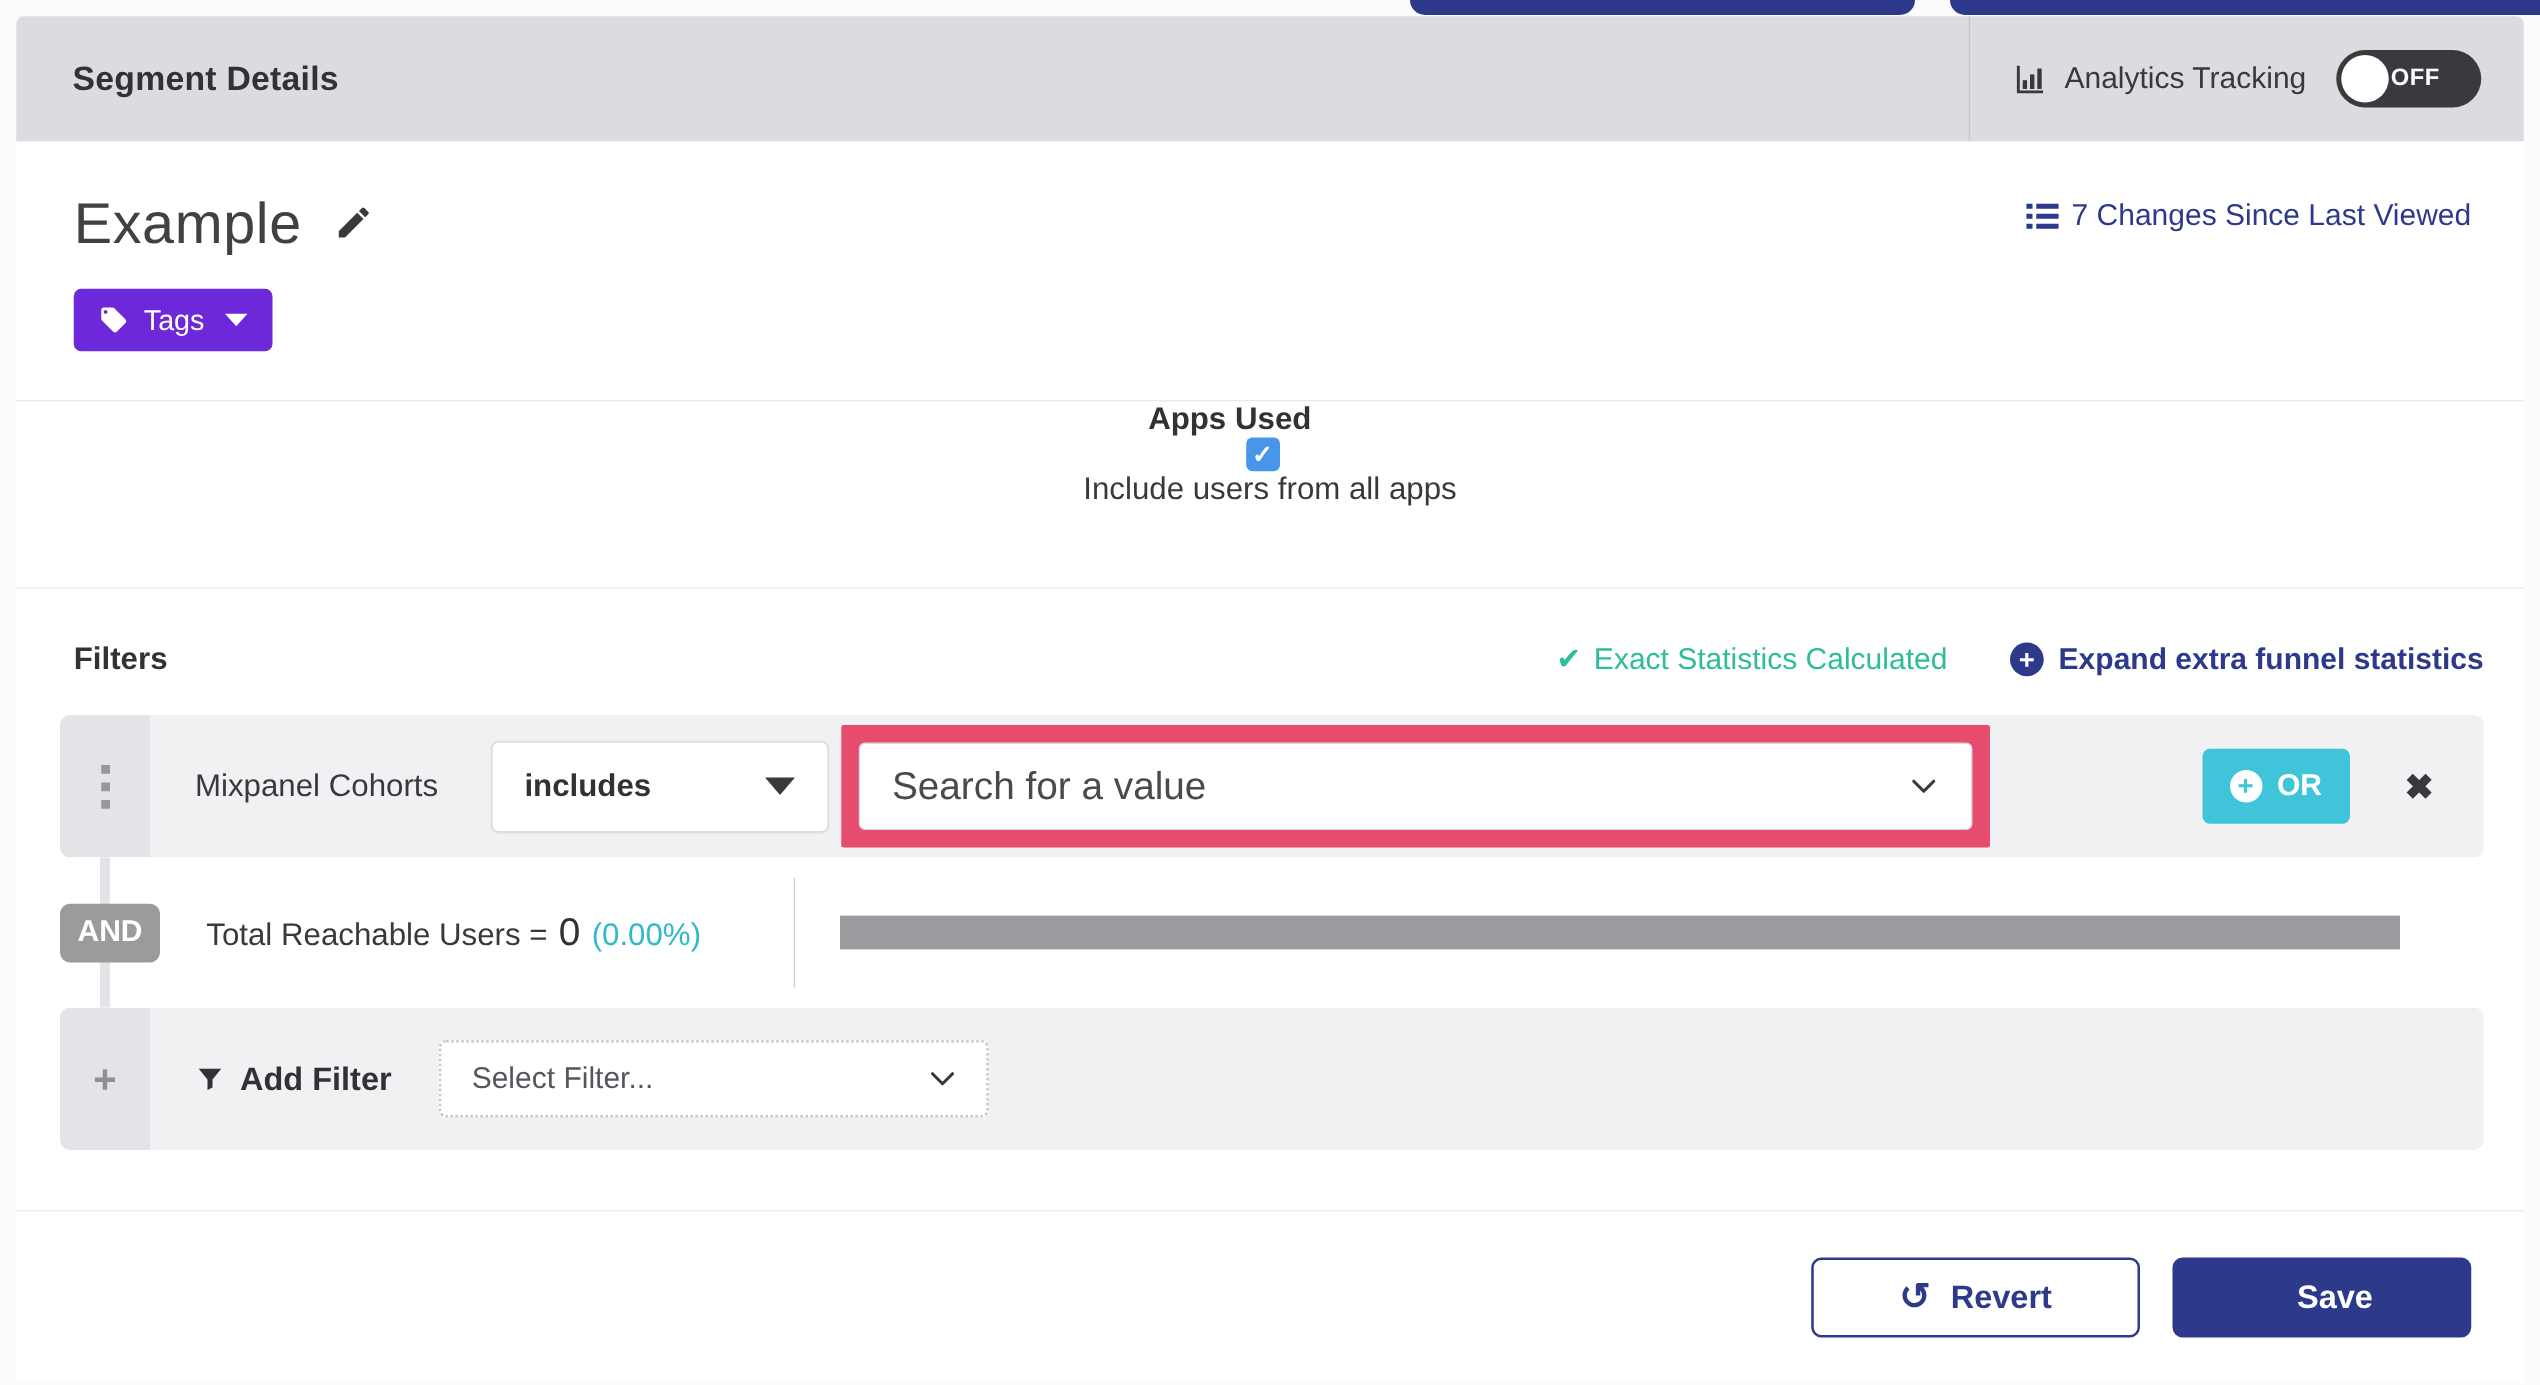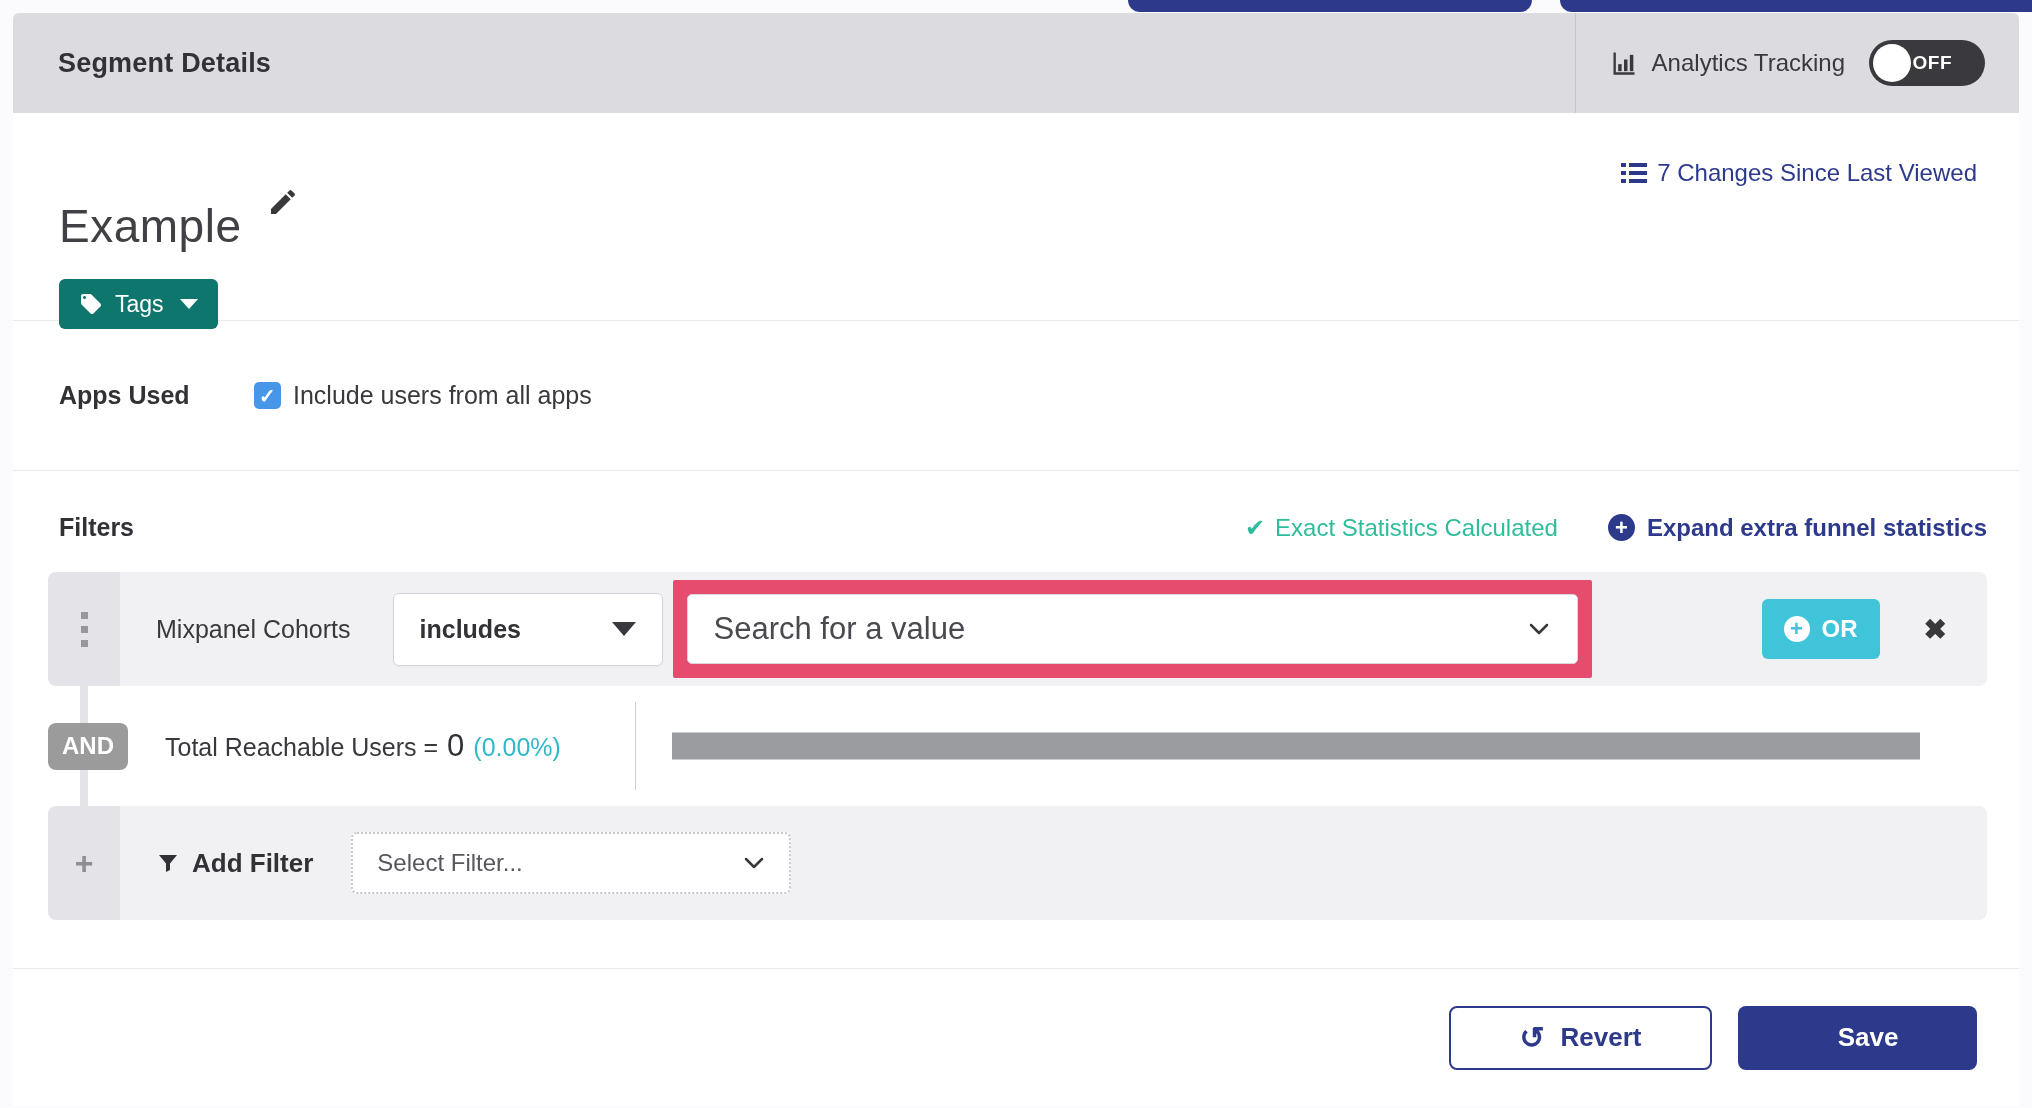--- a/index.html
+++ b/index.html
@@ -23,28 +23,28 @@
   .ph-title { flex:1; display:flex; align-items:center; padding-left:45px; font-size:27px; font-weight:bold; color:#323236; letter-spacing:.2px; }
   .ph-analytics { display:flex; align-items:center; gap:14px; padding:0 34px; border-left:1px solid #c7c6cd; font-size:24px; color:#39393d; }
   .ph-userdata { display:flex; align-items:center; gap:16px; padding:0 42px 0 40px; border-left:1px solid #c7c6cd; font-size:24px; color:#39393d; }
   .toggle { position:relative; width:116px; height:46px; background:#3a393d; border-radius:23px; margin-left:10px; cursor:pointer; }
   .toggle .knob { position:absolute; left:4px; top:4px; width:38px; height:38px; background:#fff; border-radius:50%; }
   .toggle .state { position:absolute; right:33px; top:50%; transform:translateY(-50%); color:#fff; font-weight:bold; font-size:19px; letter-spacing:.5px; }
 
   
   .title-section { height:207px; position:relative; padding:38px 42px 0 46px; }
   .name-row { display:flex; align-items:center; gap:26px; }
-  .segment-name { font-size:46px; font-weight:400; color:#404045; letter-spacing:.5px;margin-top:48px; }
+  .segment-name { font-size:46px; font-weight:400; color:#404045; letter-spacing:.5px; }
   .pencil { cursor:pointer; display:inline-flex; }
   .changes-link { position:absolute; right:42px; top:46px; display:flex; align-items:center; gap:10px; color:#2d3a8c; font-size:24px; cursor:pointer; }
-  .tags-btn { margin-top:26px; display:inline-flex; align-items:center; gap:12px; background:#0f766e; color:#fff; height:50px; padding:0 20px; border:none; border-radius:6px; font-size:23px; font-family:inherit; cursor:pointer; }
+  .tags-btn { margin-top:26px; display:inline-flex; align-items:center; gap:12px; background:#6d28d9; color:#fff; height:50px; padding:0 20px; border:none; border-radius:6px; font-size:23px; font-family:inherit; cursor:pointer; }
   .caret-down { width:0; height:0; border-left:9px solid transparent; border-right:9px solid transparent; border-top:10px solid #fff; margin-left:4px; }
 
   
-  .apps-section { height:150px; border-top:1px solid #e9e8ec; display:flex; align-items:center; padding:0 46px; }
+  .apps-section { height:150px; border-top:1px solid #e9e8ec; display:flex; align-items:center; padding:0 46px;flex-direction:column; }
   .apps-label { font-size:25px; font-weight:bold; color:#323236; width:195px; }
   .checkbox { width:27px; height:27px; background:#4796e8; border-radius:5px; display:flex; align-items:center; justify-content:center; color:#fff; font-size:20px; font-weight:bold; margin-right:12px; cursor:pointer; }
   .apps-check-label { font-size:25px; color:#39393d; }
 
   
   .filters-section { border-top:1px solid #e9e8ec; padding:0 32px 48px 35px; }
   .filters-head { display:flex; align-items:center; padding:42px 0 30px 11px; }
   .filters-title { flex:1; font-size:25px; font-weight:bold; color:#323236; }
   .exact-stats { display:flex; align-items:center; gap:10px; color:#2ebd9b; font-size:24px; }
   .expand-link { display:flex; align-items:center; gap:12px; color:#2d3a8c; font-size:24px; font-weight:bold; margin-left:50px; cursor:pointer; }

